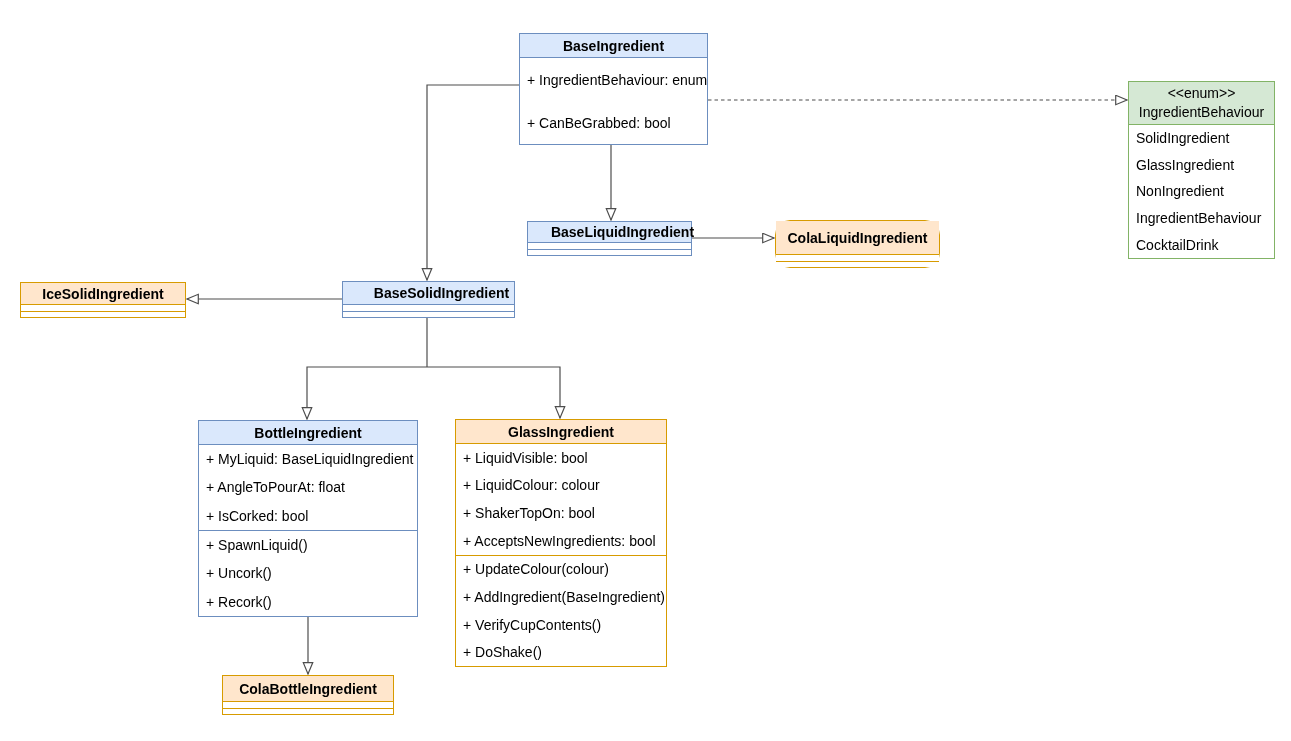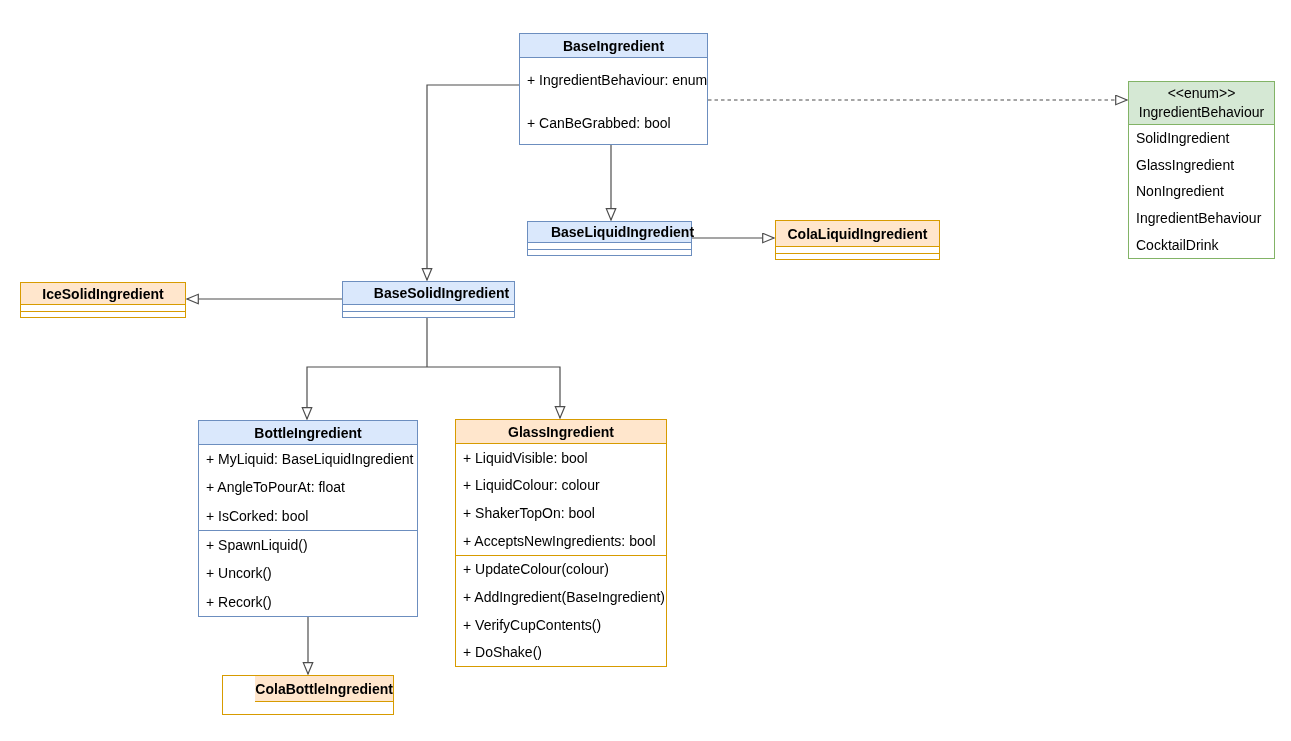--- a/index.html
+++ b/index.html
@@ -125,21 +125,21 @@
       <div class="row">CocktailDrink</div>
     </div>
   </div>
 
   <div class="uml-box blue collapsed" style="left:527px; top:221px; width:165px; height:35px;">
     <div class="hdr">BaseLiquidIngredient</div>
     <div class="stripe"></div>
     <div class="stripe"></div>
   </div>
 
-  <div class="uml-box orange collapsed" style="left:775px; top:220px; width:165px; height:40px;">
+  <div class="uml-box orange collapsed" style="left:775px; top:220px; width:165px; height:48px;border-radius:15px;">
     <div class="hdr">ColaLiquidIngredient</div>
     <div class="stripe"></div>
     <div class="stripe"></div>
   </div>
 
   <div class="uml-box orange collapsed" style="left:20px; top:282px; width:166px; height:36px;">
     <div class="hdr">IceSolidIngredient</div>
     <div class="stripe"></div>
     <div class="stripe"></div>
   </div>
@@ -169,19 +169,19 @@
       <div class="row">+ LiquidColour: colour</div>
       <div class="row">+ ShakerTopOn: bool</div>
       <div class="row">+ AcceptsNewIngredients: bool</div>
       <div class="row sect-start">+ UpdateColour(colour)</div>
       <div class="row">+ AddIngredient(BaseIngredient)</div>
       <div class="row">+ VerifyCupContents()</div>
       <div class="row">+ DoShake()</div>
     </div>
   </div>
 
-  <div class="uml-box orange collapsed" style="left:222px; top:675px; width:172px; height:40px;align-items:flex-end;">
+  <div class="uml-box orange collapsed" style="left:222px; top:675px; width:172px; height:40px;">
     <div class="hdr">ColaBottleIngredient</div>
     <div class="stripe"></div>
     <div class="stripe"></div>
   </div>
 
 </div>
 
 </body></html>

